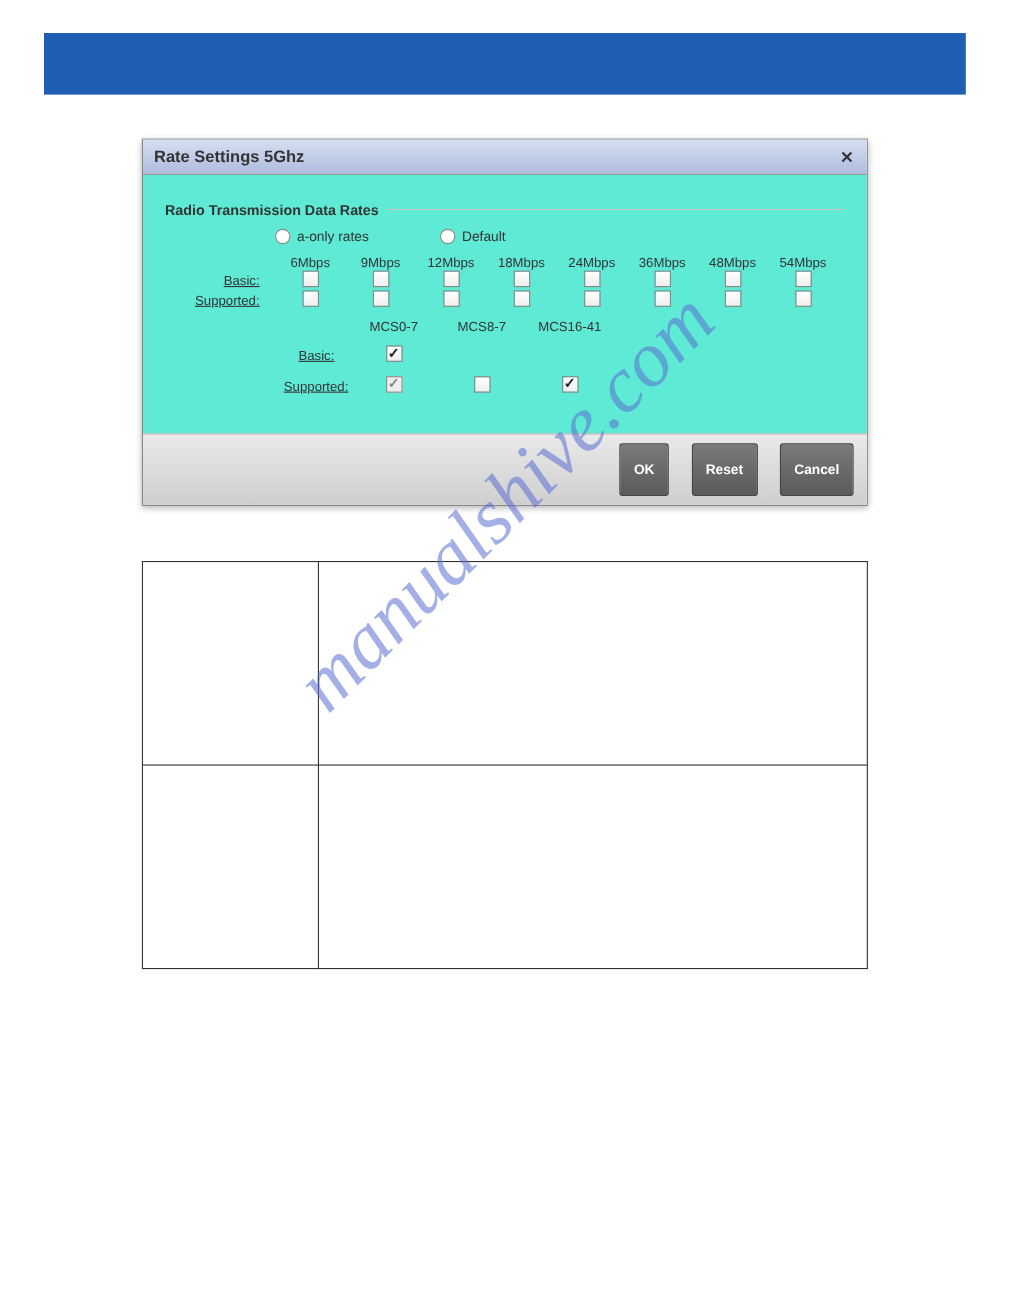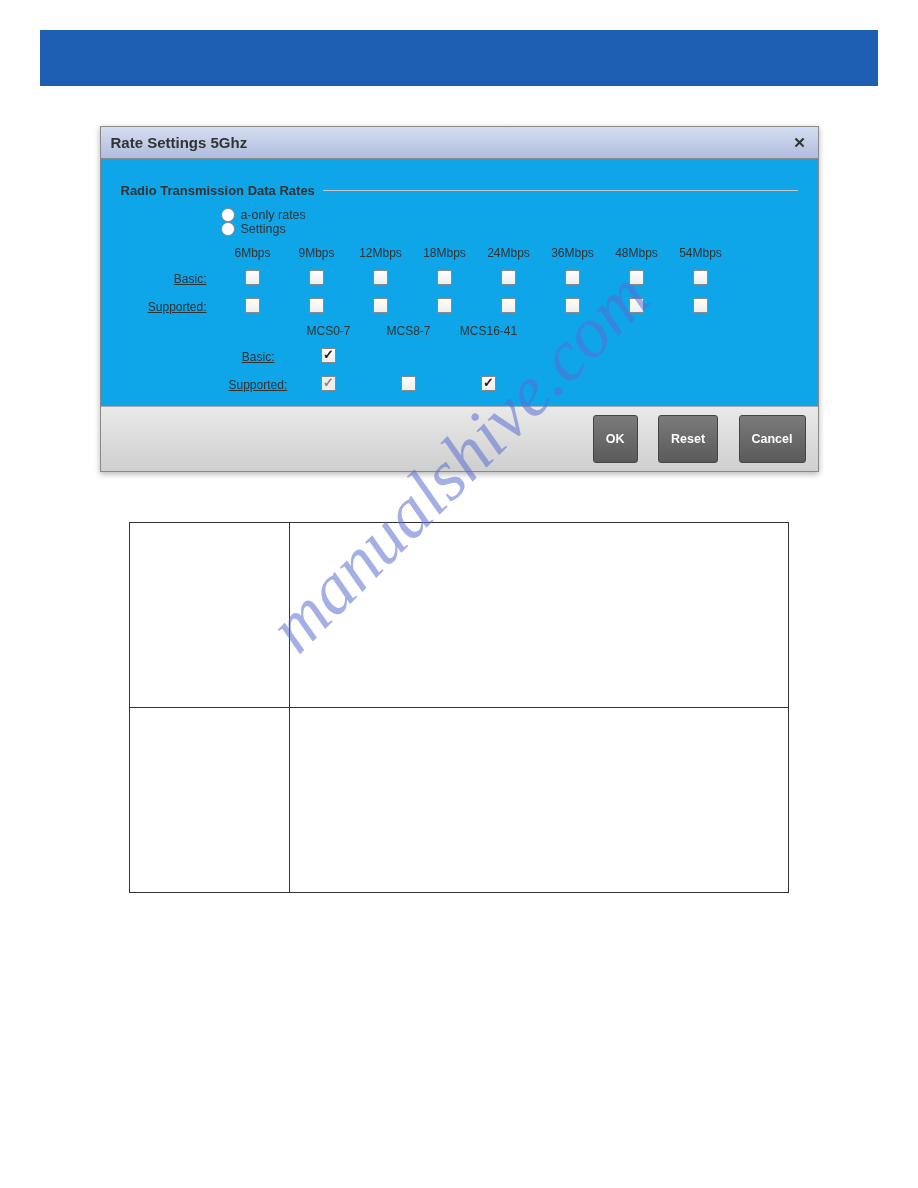--- a/index.html
+++ b/index.html
@@ -1,36 +1,36 @@
 <!DOCTYPE html>
 <html><head>
 <meta charset="utf-8">
 <style>
   * { box-sizing: border-box; margin: 0; padding: 0; }
   body { font-family: Arial, Helvetica, sans-serif; background: #fff; width: 918px; margin: 0 auto; padding: 30px 40px; }
   .banner { background: #1e5fb3; height: 56px; margin-bottom: 40px; }
-  .dialog { width: 719px; margin: 0 auto 50px auto; border: 1px solid #8a8a8a; box-shadow: 0 2px 6px rgba(0,0,0,0.3); }
+  .dialog { width: 660px; margin: 0 auto 50px auto; border: 1px solid #8a8a8a; box-shadow: 0 2px 6px rgba(0,0,0,0.3); }
   .dialog-title {
     background: linear-gradient(#d6def0, #aebcde);
     padding: 7px 10px; display: flex; justify-content: space-between; align-items: center;
     border-bottom: 1px solid #8a8a8a; font-weight: bold; color: #333; font-size: 15px;
   }
   .close-x { width: 16px; height: 16px; display: flex; align-items: center; justify-content: center; cursor: pointer; font-weight: bold; font-size: 15px; color: #333; }
-  .dialog-body { background: #0ea5e9; padding: 18px 20px 4px 20px; }
+  .dialog-body { background: #5eead4; padding: 18px 20px 26px 20px; }
   .section-header { display: flex; align-items: center; margin-top: 6px; margin-bottom: 8px; }
   .section-header span { font-weight: bold; color: #333; font-size: 13px; white-space: nowrap; }
   .section-header .ln { flex: 1; height: 1px; background: #c7c7c7; margin-left: 8px; }
   .radio-rows { margin-left: 100px; }
-  .radio-row { display: flex; margin: 10px 0; font-size: 12.5px; color: #333; flex-direction: column; }
+  .radio-row { display: flex; margin: 10px 0; font-size: 12.5px; color: #333; }
   .radio-group { display: flex; align-items: center; width: 150px; }
   .radio-group input { margin-right: 6px; width: 14px; height: 14px; }
   input[type="radio"] { appearance: none; width: 14px; height: 14px; border-radius: 50%; border: 1px solid #888; background: #fff; position: relative; }
   input[type="radio"]:checked::after { content: ""; width: 6px; height: 6px; border-radius: 50%; background: #333; position: absolute; top: 3px; left: 3px; }
   .rates-grid { display: grid; align-items: center; font-size: 12px; color: #333; }
-  .rates-a { grid-template-columns: 100px repeat(8, 64px); row-gap: 10px; margin-bottom: 8px; }
+  .rates-a { grid-template-columns: 100px repeat(8, 64px); margin-bottom: 8px; }
   .rates-n { grid-template-columns: 60px repeat(3, 80px); row-gap: 10px; margin-left: 108px; margin-bottom: 8px; }
   .rates-grid .lbl { text-align: right; padding-right: 14px; text-decoration: underline; }
   .rates-grid .hd { text-align: center; }
   .rates-grid .cel { text-align: center; }
   input[type="checkbox"] { appearance: none; width: 15px; height: 15px; border: 1px solid #888; background: linear-gradient(#fff,#eee); position: relative; }
   input[type="checkbox"]:checked::after { content: "✓"; position: absolute; left: 1px; top: -2px; font-size: 13px; color: #222; font-weight: bold; }
   input[type="checkbox"]:disabled { background: #eee; }
   input[type="checkbox"]:disabled:checked::after { color: #888; }
   .dialog-footer { background: linear-gradient(#e9e9e9,#cfcfcf); padding: 8px 12px; text-align: right; border-top: 1px solid #aaa; }
   .btn { display: inline-block; background: linear-gradient(#7a7a7a,#5a5a5a); color: #fff; border: 1px solid #444; border-radius: 3px; padding: 16px 12px; font-size: 12.5px; font-weight: bold; margin-left: 16px; cursor: pointer; }
@@ -64,21 +64,21 @@
       </div>
 
       <div class="radio-rows">
         <div class="radio-row">
           <label class="radio-group">
             <input type="radio" name="mode" style="">
             <span>a-only rates</span>
           </label>
           <label class="radio-group">
             <input type="radio" name="mode" style="">
-            <span>Settings</span>
+            <span>Default</span>
           </label>
         </div>
       </div>
 
 
       <div class="rates-grid rates-a">
         <div></div>
         <div class="hd">6Mbps</div>
         <div class="hd">9Mbps</div>
         <div class="hd">12Mbps</div>

